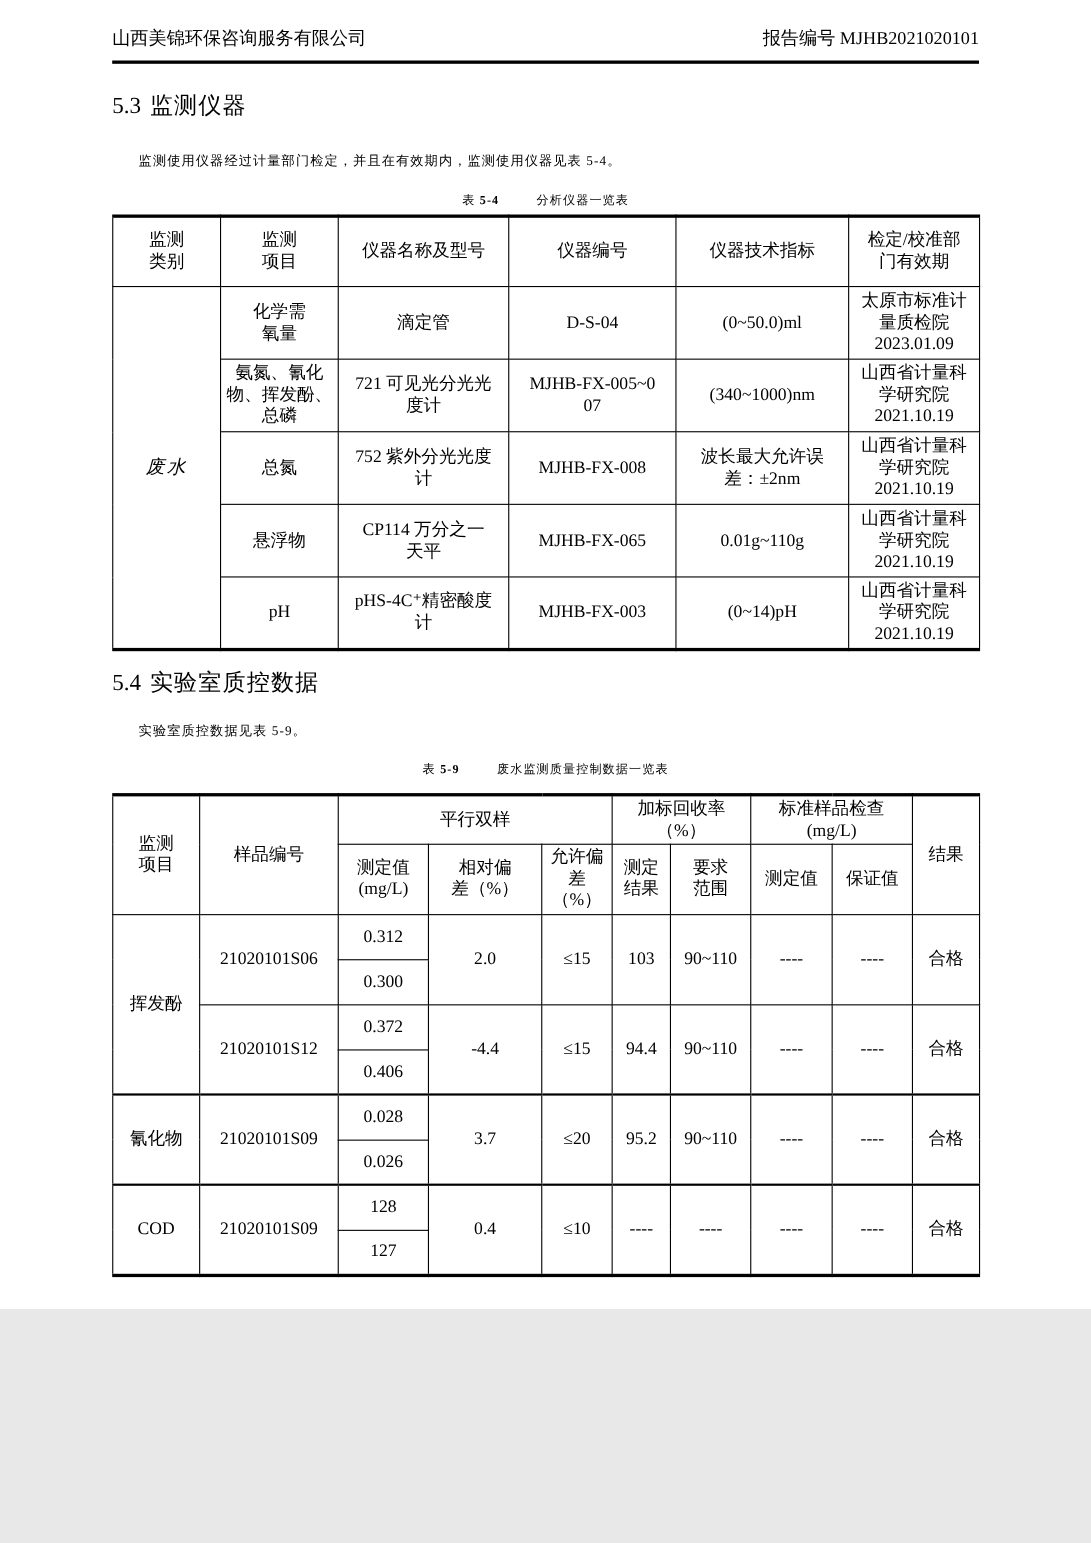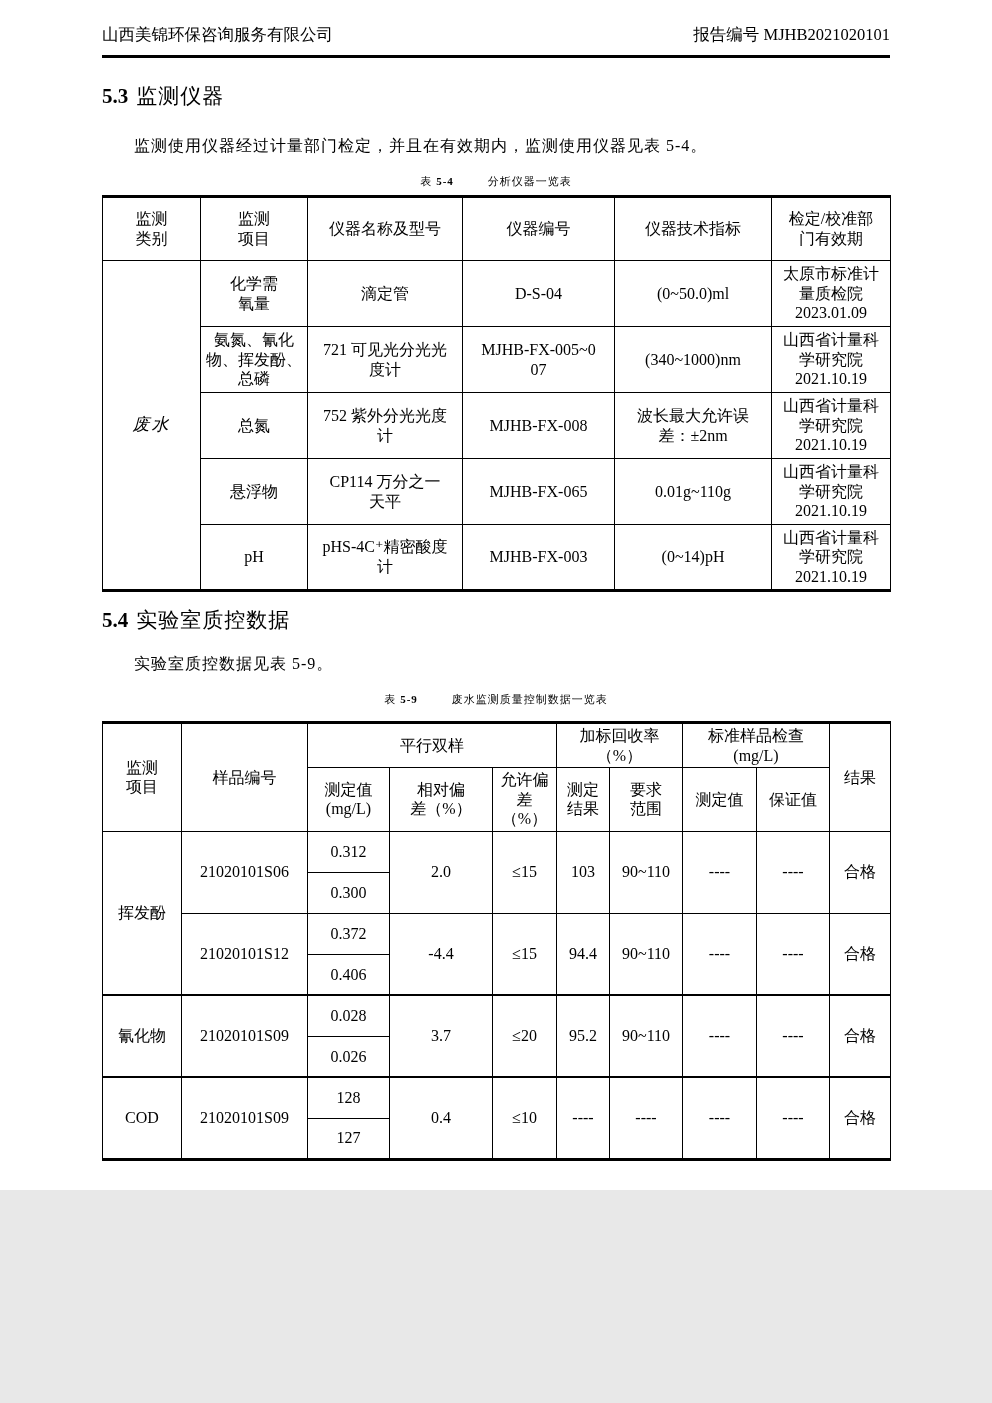--- a/index.html
+++ b/index.html
@@ -21,25 +21,25 @@
     font-size:16.5px;
     padding-bottom:9px;
     border-bottom:3px solid #000;
   }
 
   .section-heading{
     margin-top:24px;
     font-size:21px;
     letter-spacing:1px;
   }
-  .section-heading .num{font-weight:bold;margin-right:8px;letter-spacing:0;}
+  .section-heading .num{font-weight:normal;margin-right:8px;letter-spacing:0;}
 
   .para{
     margin-top:8px;
-    font-size:16px;
+    font-size:12px;
     line-height:56px;
     text-indent:2em;
     text-align:justify;
     letter-spacing:1px;
   }
   .para.single{line-height:52px;margin-top:4px;}
 
   .tbl-caption{
     text-align:center;
     font-size:11px;

